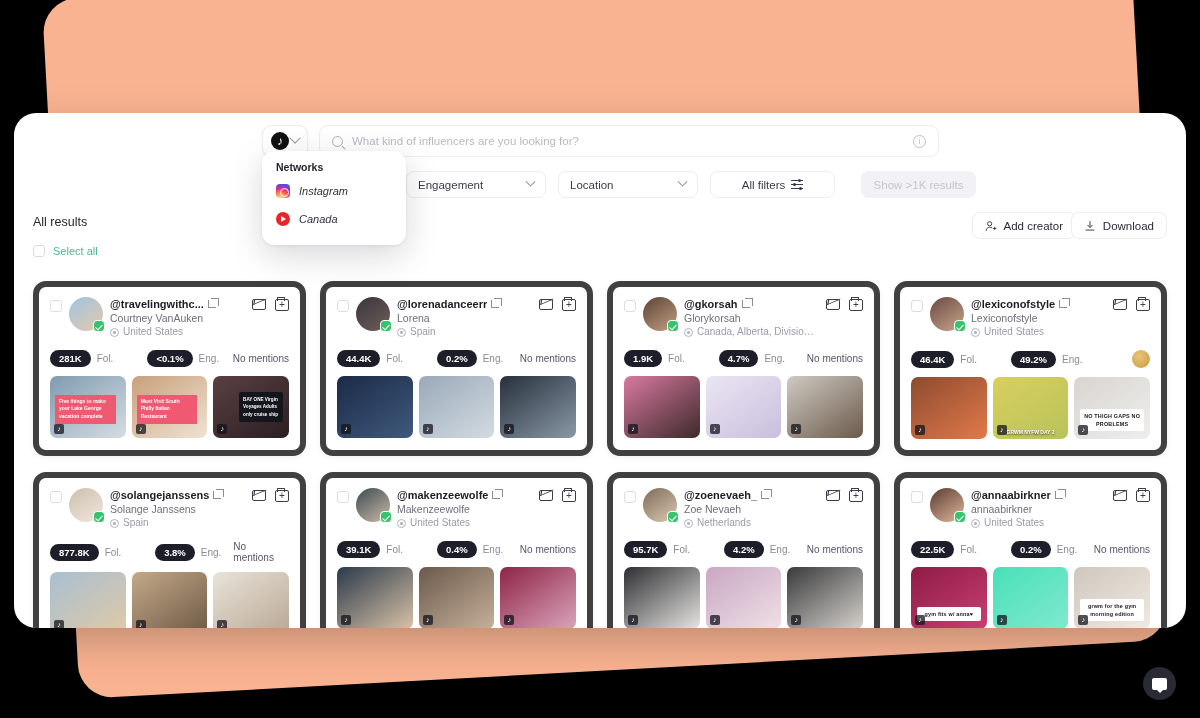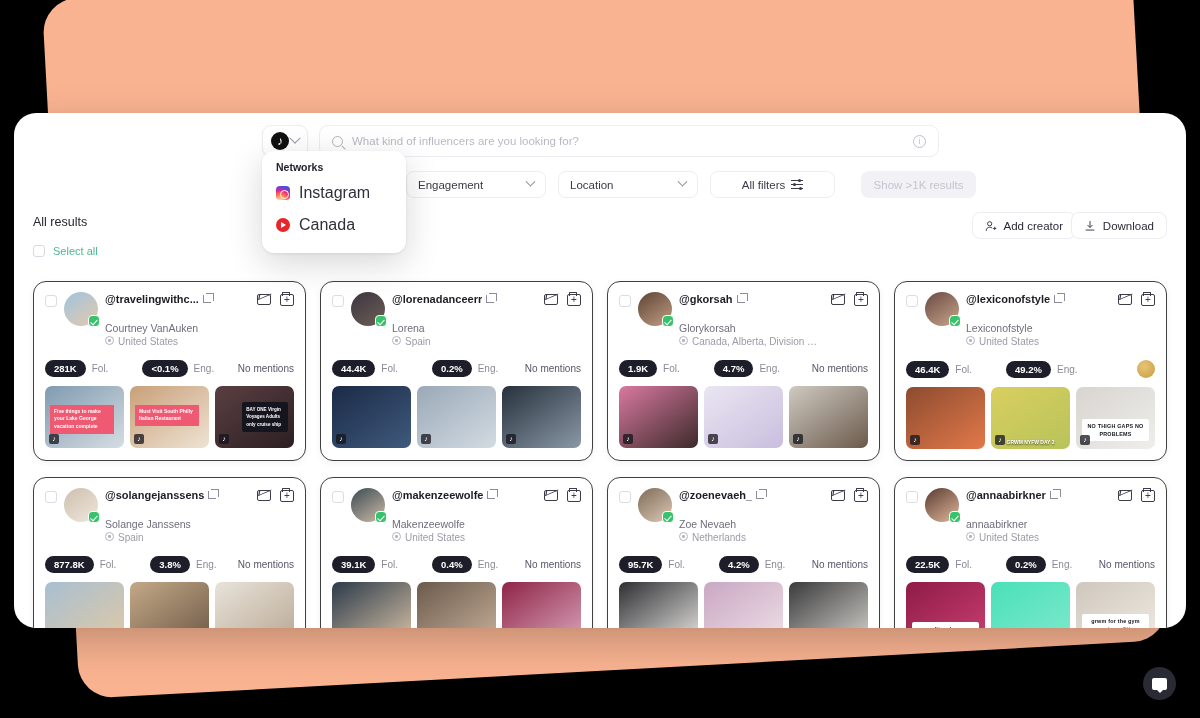--- a/index.html
+++ b/index.html
@@ -69,21 +69,21 @@
 
   
   .dropdown {
     position: absolute; left: 262px; top: 151px; width: 144px;
     background: #fff; border-radius: 12px;
     box-shadow: 0 10px 34px rgba(17,17,30,.17), 0 1px 3px rgba(0,0,0,.07);
     padding: 10px 0 12px; z-index: 40;
   }
   .dd-title { font-size: 10.5px; font-weight: 700; color: #23232e; padding: 0 14px 4px; }
   .dd-item { display: flex; align-items: center; gap: 9px; padding: 7px 14px; cursor: pointer; }
-  .dd-item span.lbl { font-size: 16px; color: #30303c; }
+  .dd-item span.lbl { font-size: 11px; color: #30303c; font-style: italic; }
   .dd-item.sel span.lbl { font-weight: 700; color: #16161f; }
   .ic-ig { width: 14px; height: 14px; border-radius: 4px;
            background: radial-gradient(circle at 30% 107%, #fdf497 0%, #fd5949 45%, #d6249f 60%, #285AEB 90%); position: relative; }
   .ic-ig::after { content:""; position:absolute; left:3.5px; top:3.5px; width:7px; height:7px; border:1.3px solid #fff; border-radius:50%; }
   .ic-tt { width: 14px; height: 14px; border-radius: 50%; background: #111; position: relative; }
   .ic-tt::after { content:"♪"; position:absolute; inset:0; color:#fff; font-size:9px; line-height:14px; text-align:center; }
   .ic-yt { width: 14px; height: 14px; border-radius: 50%; background: #e8252a; position: relative; }
   .ic-yt::after { content:""; position:absolute; left:5px; top:4px;
                   border-left: 5px solid #fff; border-top: 3px solid transparent; border-bottom: 3px solid transparent; }
 
@@ -131,41 +131,41 @@
   #btn-add { right: 110px; }
   #btn-dl  { right: 19px; }
 
   
   .grid {
     position: absolute; left: 19px; top: 168px;
     width: 1134px;
     display: grid; grid-template-columns: repeat(4, 1fr); gap: 16px 14px;
   }
   .card {
-    background: #fff; border: 1px solid #404040; border-radius: 13px;
+    background: #fff; border: 6px solid #404040; border-radius: 13px;
     box-shadow: 0 2px 7px rgba(20,20,40,.055);
     padding: 10px 11px 11px; overflow: hidden;
   }
   .card-head { display: flex; align-items: flex-start; gap: 7px; }
   .card-cb { width: 12px; height: 12px; border: 1.3px solid #dcdce4; border-radius: 3px; margin-top: 3px; flex: none; background:#fff; }
   .ava-wrap { position: relative; width: 34px; height: 34px; flex: none; }
   .ava { width: 34px; height: 34px; border-radius: 50%; overflow: hidden; background: #ded9d4; display:block; }
   .verif {
     position: absolute; right: -2px; bottom: -1px; width: 12px; height: 12px;
     background: #37c26b; border-radius: 4px; border: 1.6px solid #fff;
   }
   .verif::after { content:""; position:absolute; left:3px; top:1.6px; width:3px; height:6px;
                   border-right:1.5px solid #fff; border-bottom:1.5px solid #fff; transform: rotate(42deg); }
   .who { flex: 1; min-width: 0; padding-top: 1px; }
   .handle-row { display: flex; align-items: center; gap: 4px; }
   .handle { font-size: 11px; font-weight: 700; color: #1c1c26; white-space: nowrap; overflow: hidden; text-overflow: ellipsis; max-width: 112px; }
   .ext { width: 8px; height: 8px; border: 1.2px solid #8c8c9a; border-top: none; border-right: none; position: relative; flex:none; }
   .ext::after { content:""; position:absolute; left:2px; bottom:1px; width:7px; height:7px; border-top:1.2px solid #8c8c9a; border-right:1.2px solid #8c8c9a; }
-  .fullname { font-size: 10.5px; color: #6e6e7c; margin-top: 17px; white-space: nowrap; overflow:hidden; text-overflow: ellipsis; }
-  .loc-row { display:flex; align-items:flex-start; gap:4px; margin-top: 2px; }
+  .fullname { font-size: 10.5px; color: #6e6e7c; margin-top: 2px; white-space: nowrap; overflow:hidden; text-overflow: ellipsis; }
+  .loc-row { display:flex; align-items:flex-end; gap:4px; margin-top: 2px; }
   .pin { width: 9px; height: 9px; border: 1.2px solid #b4b4c0; border-radius: 50%; position: relative; flex:none; }
   .pin::after { content:""; position:absolute; left:2.4px; top:2.4px; width:2.6px; height:2.6px; border-radius:50%; background:#b4b4c0; }
   .loc { font-size: 10px; color: #9b9ba8; white-space: nowrap; overflow: hidden; text-overflow: ellipsis; }
   .head-acts { display: flex; gap: 9px; padding-top: 2px; flex: none; }
   .env { width: 14px; height: 11px; border: 1.4px solid #3c3c4a; border-radius: 2px; position: relative; cursor:pointer; }
   .env::after { content:""; position:absolute; left:0.6px; top:0.3px; width: 9.4px; height: 5px;
                 border-left: 1.4px solid #3c3c4a; border-bottom: 1.4px solid #3c3c4a; transform: skewX(-40deg) rotate(-34deg); transform-origin: left top;}
   .fold { width: 14px; height: 12px; border: 1.4px solid #3c3c4a; border-radius: 2px; position: relative; cursor: pointer; }
   .fold::before { content:""; position:absolute; left:1px; top:-3.4px; width: 6px; height: 3px; border:1.4px solid #3c3c4a; border-bottom:none; border-radius:1px 1px 0 0; }
   .fold::after { content:"+"; position:absolute; inset:0; text-align:center; line-height:9.5px; font-size:10px; color:#3c3c4a; }

